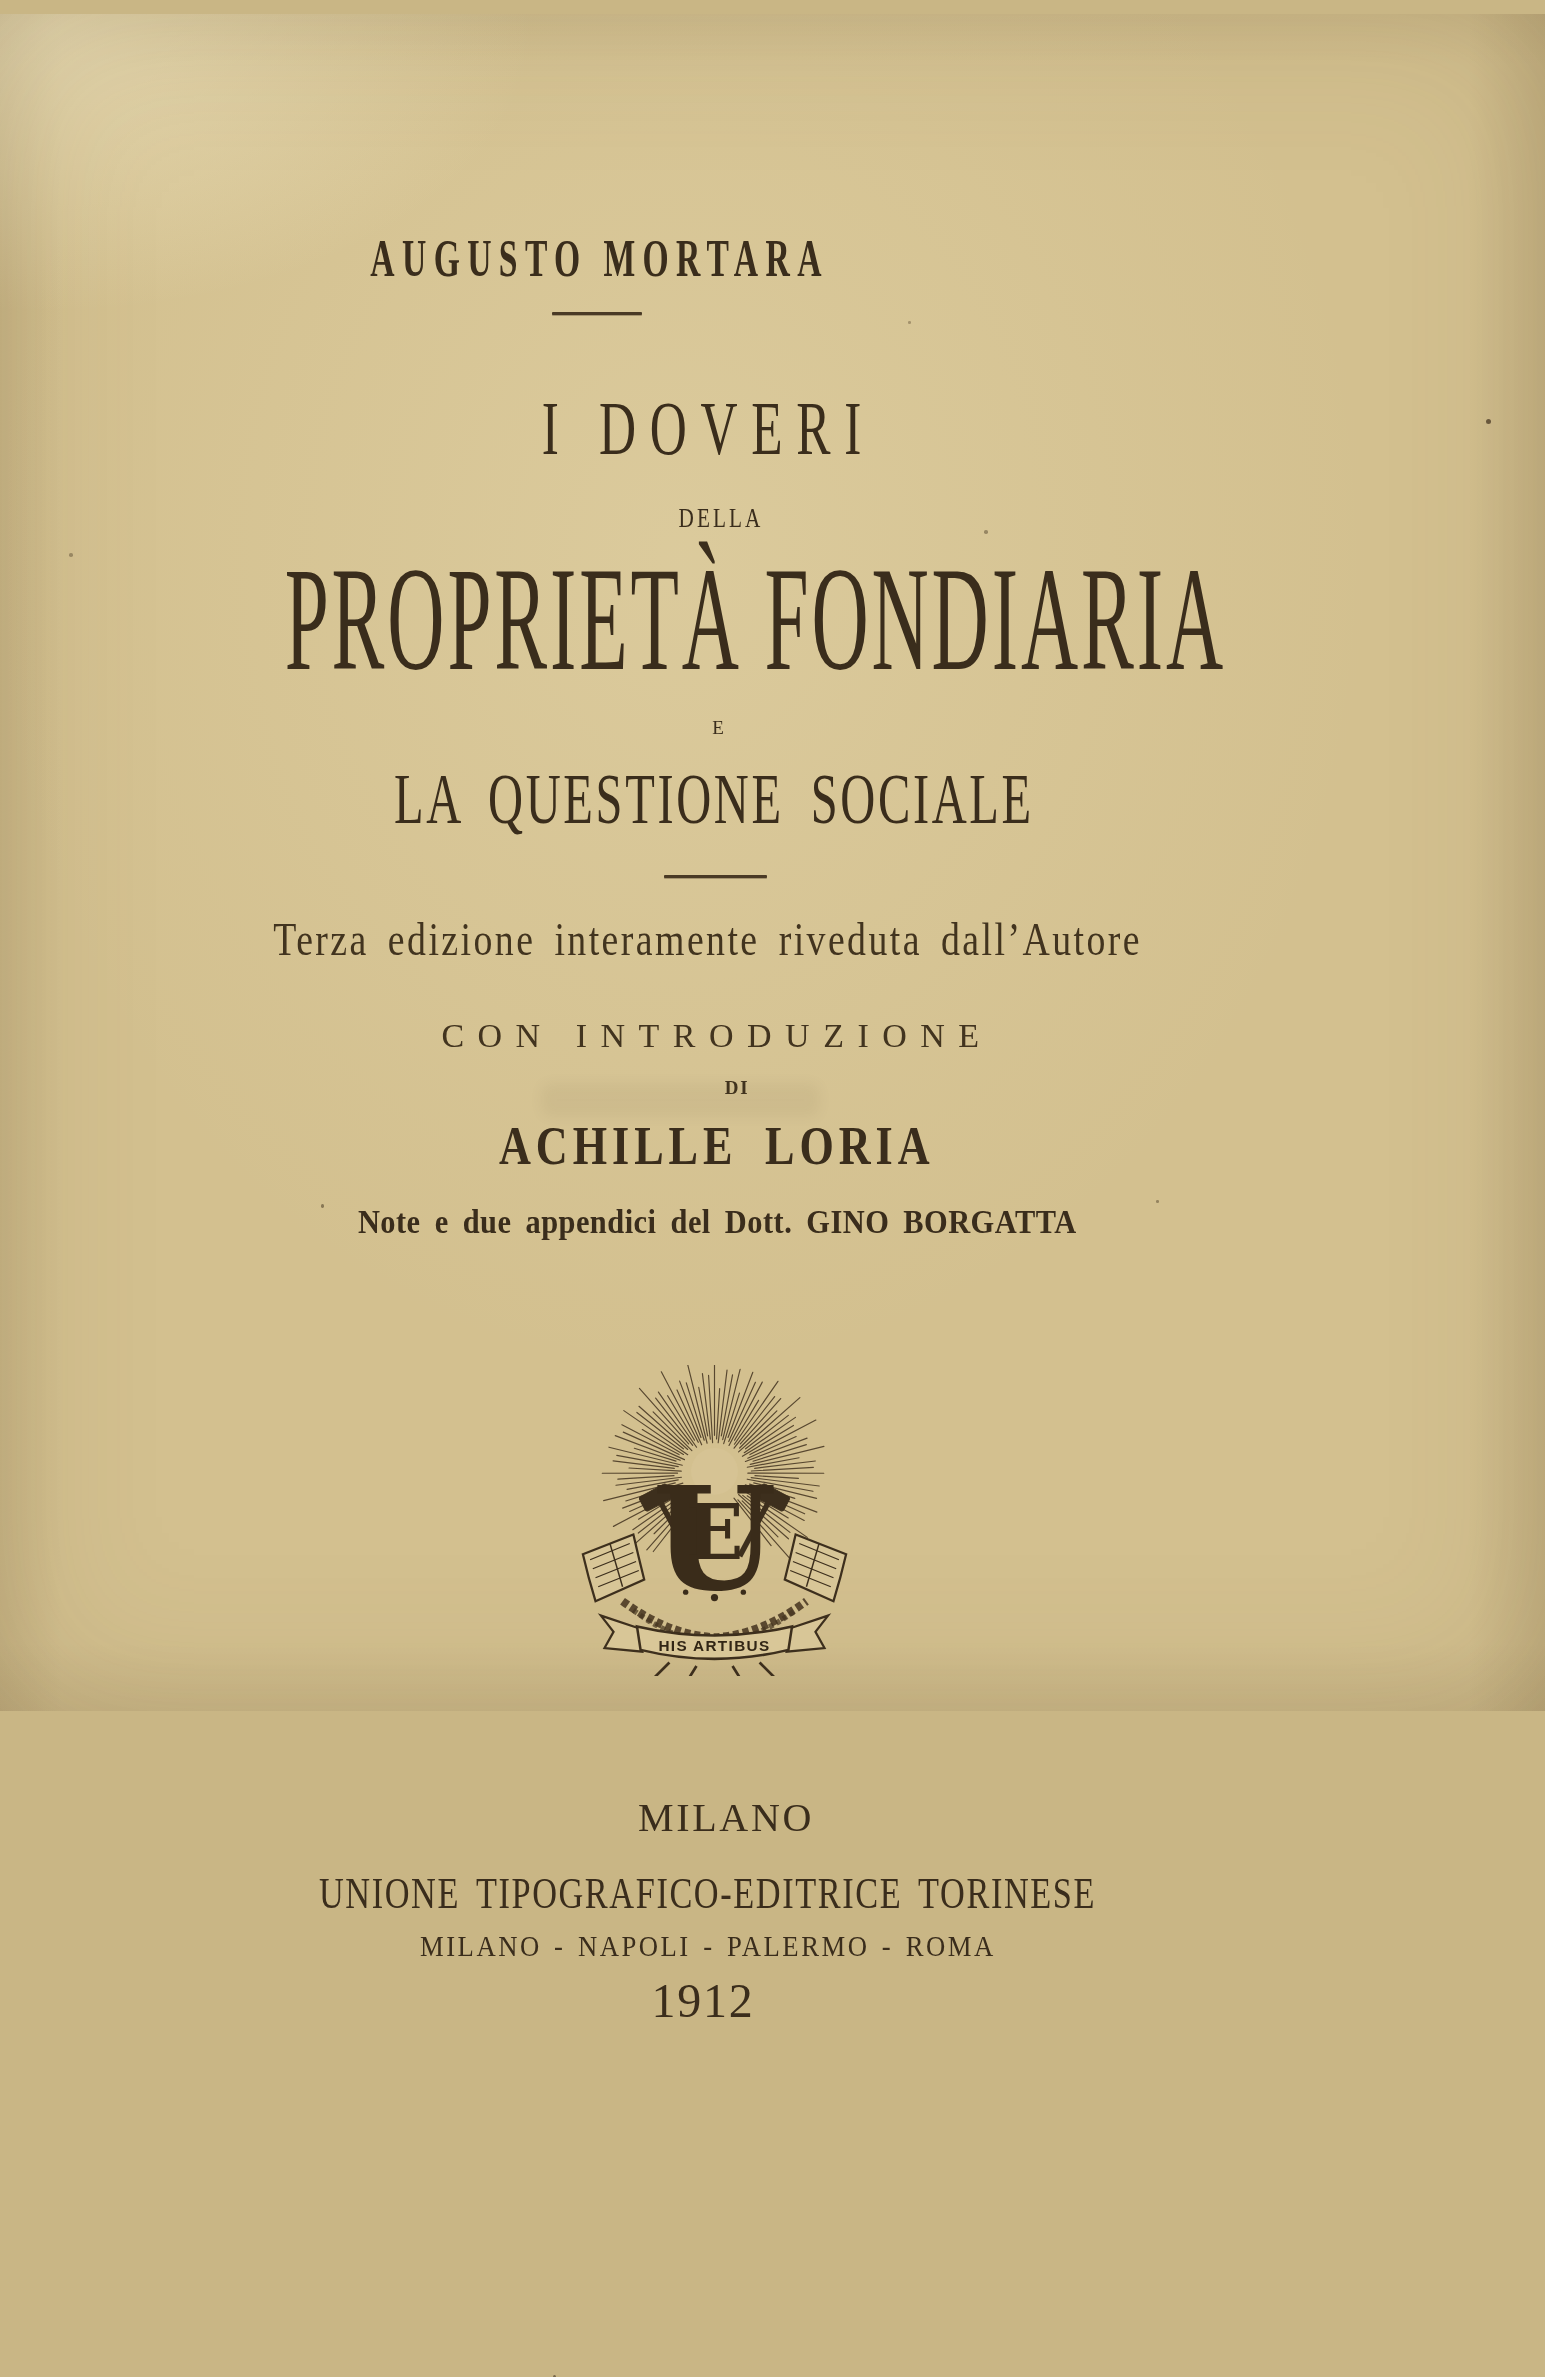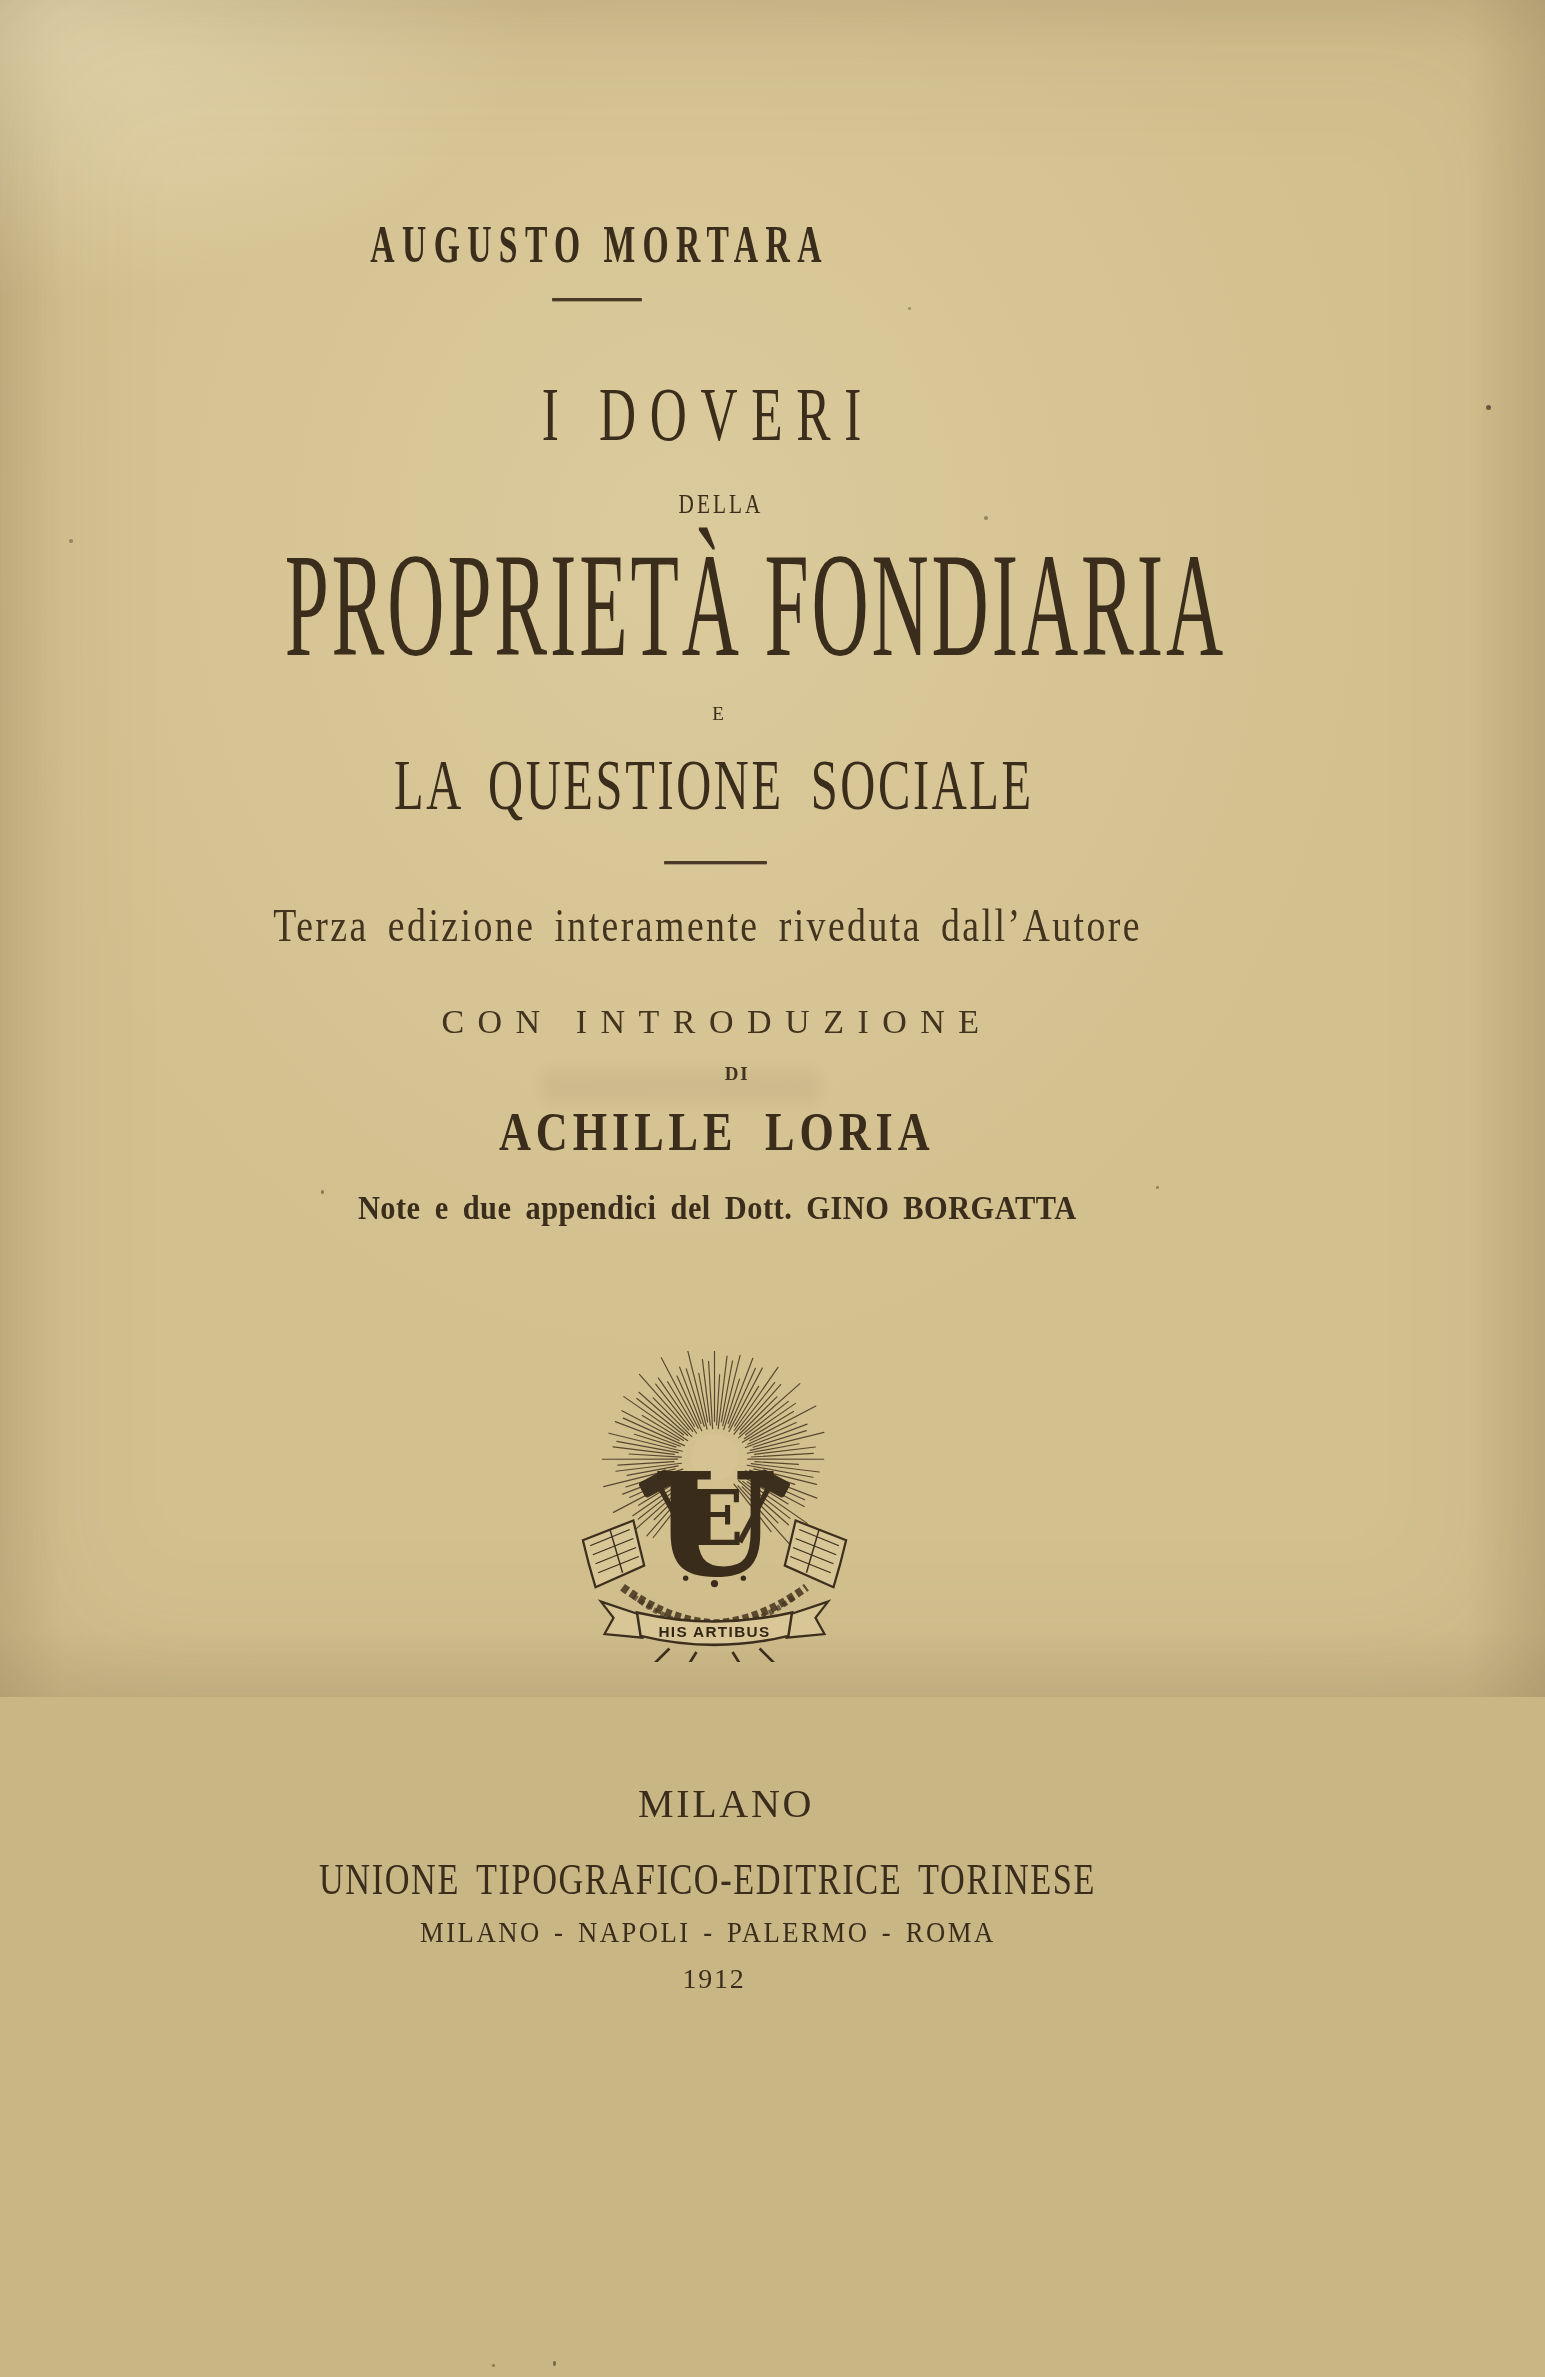--- a/index.html
+++ b/index.html
@@ -11,20 +11,21 @@
   }
   .page{
     position:relative;width:1545px;height:1697px;
     background:
       radial-gradient(ellipse 811px 469px at 3% 1%, rgba(243,234,200,0.55), rgba(243,234,200,0) 60%),
       radial-gradient(ellipse 992px 1172px at 44% 32%, rgba(238,226,186,0.30), rgba(238,226,186,0) 70%),
       linear-gradient(90deg, rgba(116,96,58,0.12) 0%, rgba(116,96,58,0) 4%, rgba(116,96,58,0) 95%, rgba(116,96,58,0.16) 100%),
       linear-gradient(0deg, rgba(110,90,55,0.10) 0%, rgba(110,90,55,0) 4%, rgba(110,90,55,0) 97%, rgba(110,90,55,0.07) 100%),
       #d3c08f;
     box-shadow: inset 0 0 162px rgba(105,85,50,0.18);
+    margin-top: 14px;
   }
   .tblock{
     position:absolute;width:1082px;text-align:center;
     line-height:0.85;color:#3a2d1c;white-space:nowrap;
   }
   .stretch{display:inline-block;transform-origin:center top;}
   .rule{position:absolute;background:#4a3a25;border-radius:0.9px;box-shadow:0 0.9px 0 rgba(74,58,37,0.35);}
   .speck{position:absolute;background:#57472f;border-radius:50%;opacity:0.85;}
   .ghost{
     position:absolute;background:#3a2d1c;opacity:0.05;filter:blur(6.3px);border-radius:9px;
@@ -49,21 +50,21 @@
   .intro-di     {top:1066px;left:196px;font-size:19px;letter-spacing:1.8px;color:#42341f;font-weight:bold;}
   .intro-name   {top:1109px;left:176px;font-size:48px;font-weight:bold;letter-spacing:5.4px;word-spacing:12.6px;}
   .intro-name .stretch{transform:scale(0.92,1.15);}
   .notes        {top:1193px;left:176px;font-size:32px;font-weight:bold;letter-spacing:0.5px;word-spacing:6.3px;}
   .notes .stretch{transform:scale(0.95,1.08);}
   .imprint-city {top:1787px;left:185px;font-size:40px;letter-spacing:2.7px;}
   .imprint-pub  {top:1860px;left:167px;font-size:39px;letter-spacing:1.8px;word-spacing:7.2px;}
   .imprint-pub .stretch{transform:scale(0.88,1.12);}
   .imprint-br   {top:1919px;left:167px;font-size:29px;letter-spacing:2.7px;word-spacing:3.6px;}
   .imprint-br .stretch{transform:scale(0.92,1.05);}
-  .imprint-year {top:1967px;left:173px;font-size:28px;letter-spacing:1.8px;}
+  .imprint-year {top:1967px;left:162px;font-size:48px;letter-spacing:1.8px;}
   .emblem-box{position:absolute;left:570px;top:1351px;width:289px;height:311px;}
   .emblem-box svg{width:100%;height:100%;}
 </style>
 </head>
 <body>
 
 <div class="page">
 
   <div class="tblock author">
     <span class="stretch">AUGUSTO MORTARA</span>

